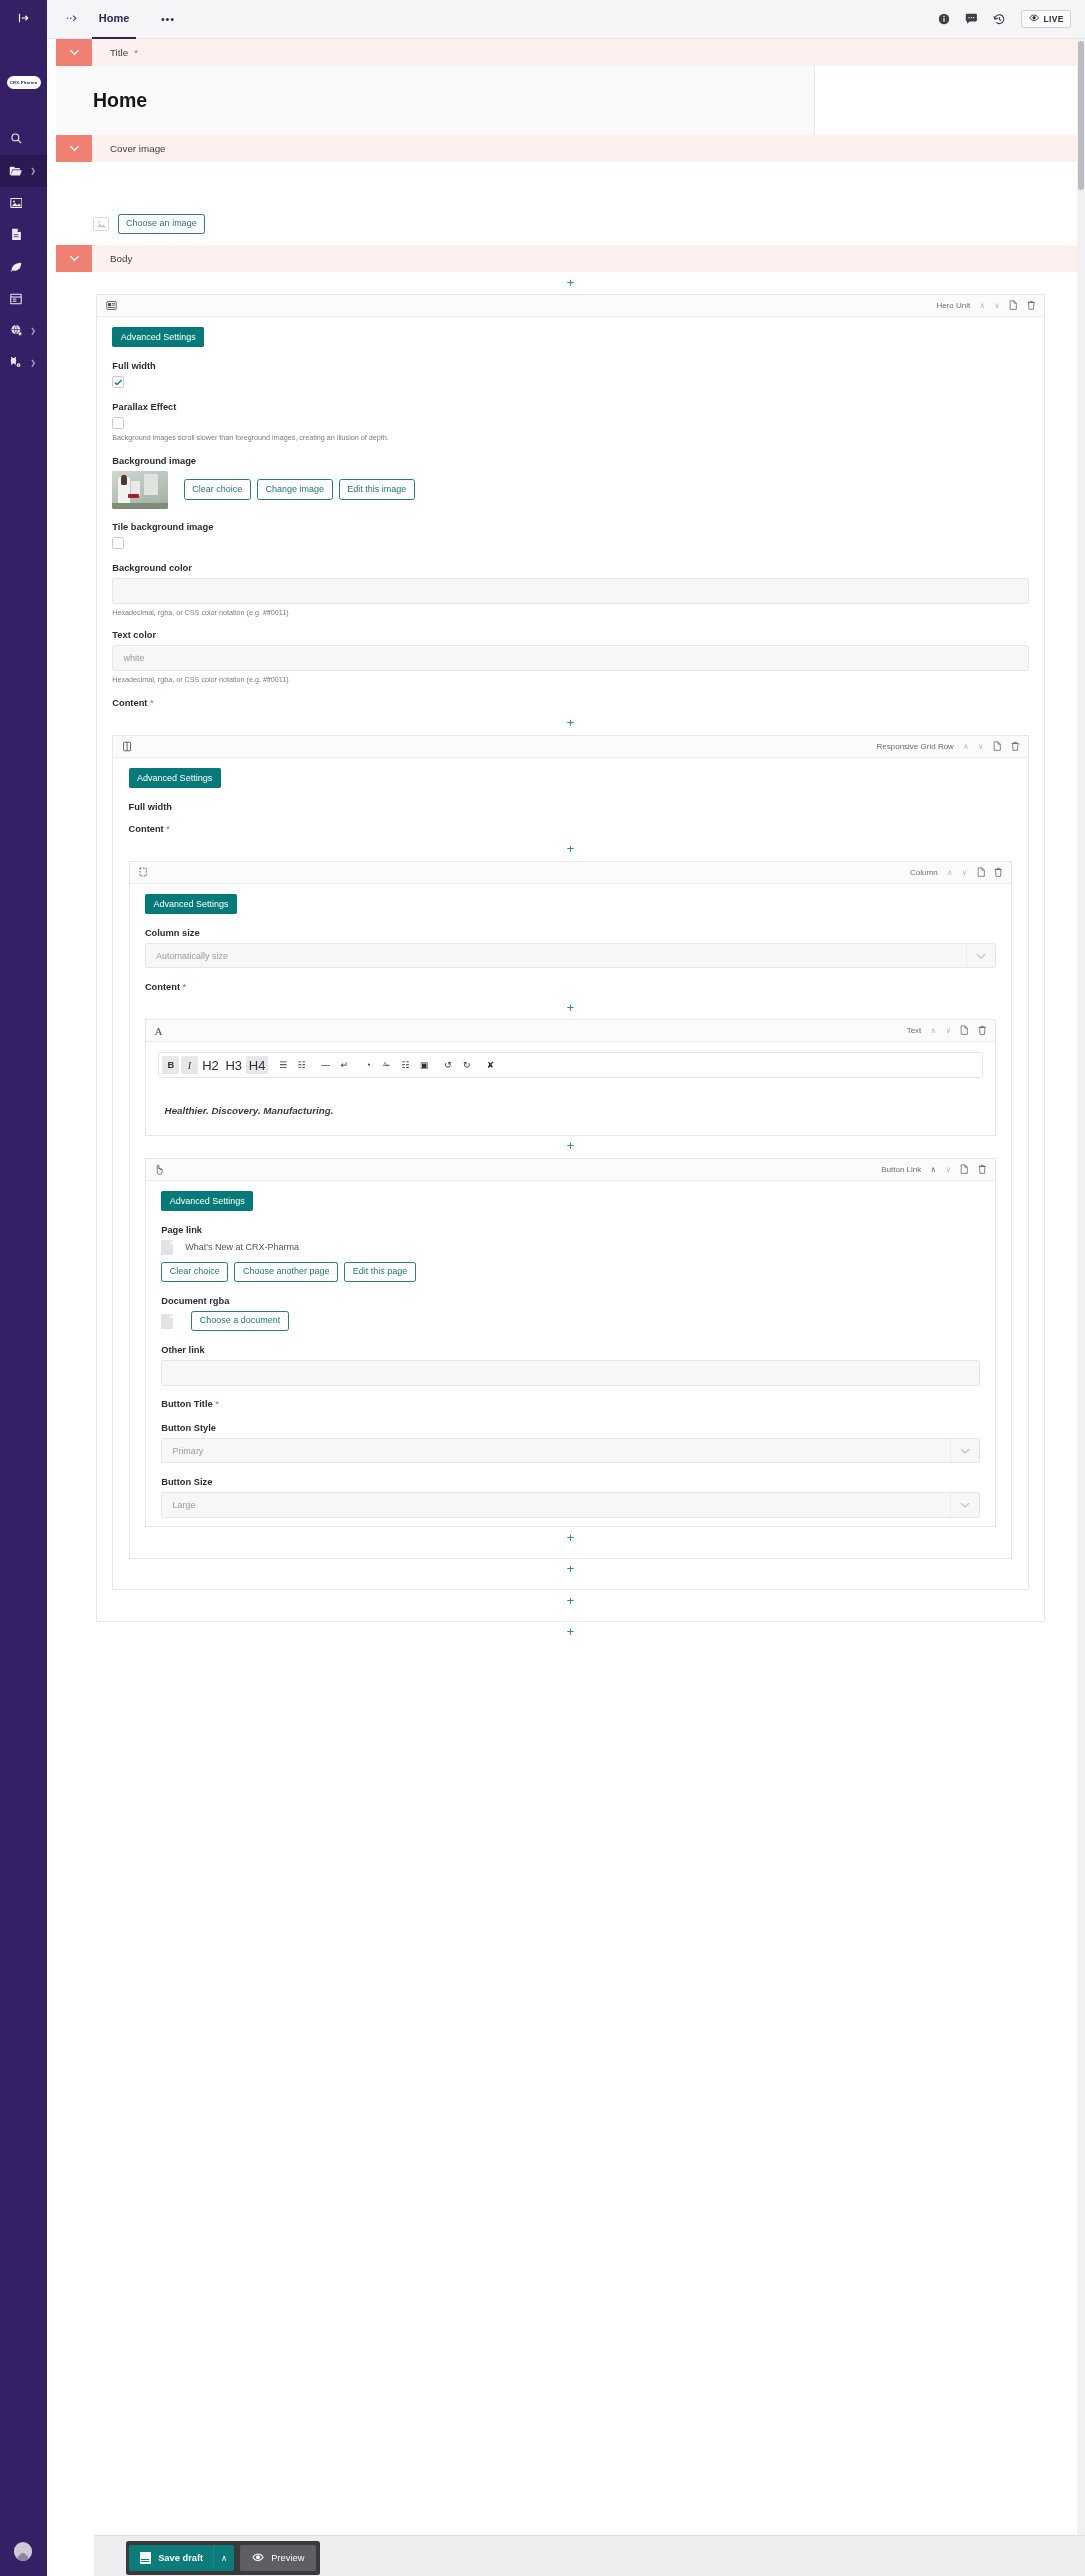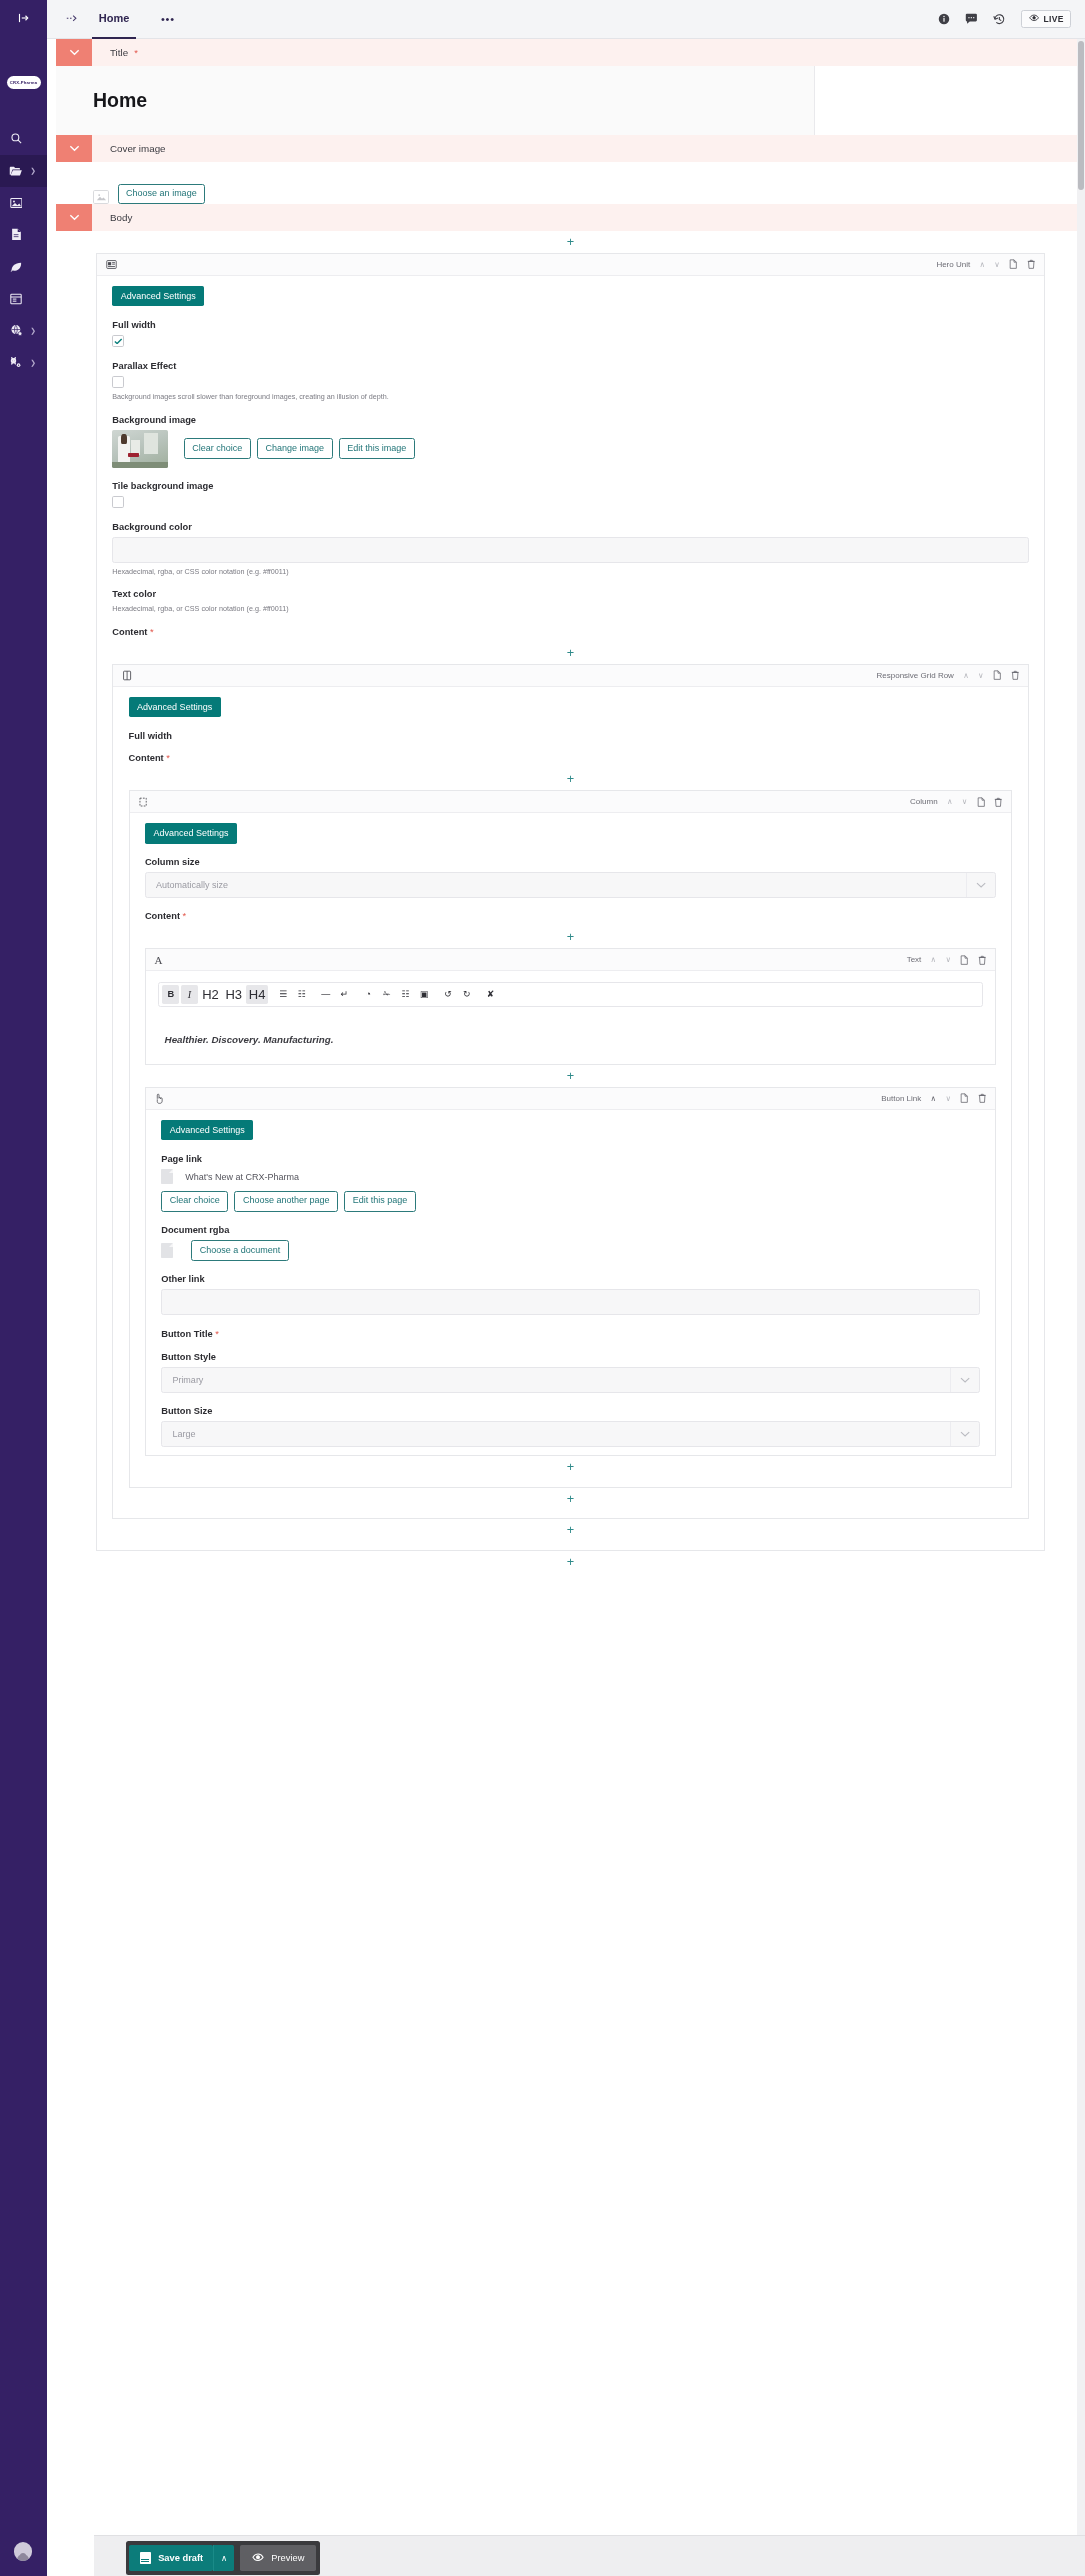--- a/index.html
+++ b/index.html
@@ -83,21 +83,21 @@
   .sec-label { display: flex; align-items: center; padding-left: 18px; font-size: 9.8px; color: #3b3b41; }
   .sec-req { color: #e2574c; margin-left: 6px; font-size: 9.3px; }
 
   .title-body { background: #fafafa; height: 69px; display: flex; position: relative; }
   .title-h1 { font-size: 19.5px; font-weight: bold; color: #16161a; padding: 23px 0 0 37px; }
   .title-panel {
     position: absolute; right: 7.6px; top: 0; width: 263px; height: 69px;
     background: #ffffff; border-left: 0.8px solid #e9e9ec;
   }
 
-  .cover-body { background:#ffffff; height: 42px; display:flex; align-items:flex-end; padding-left: 37px; gap:8.5px; }
+  .cover-body { background:#ffffff; height: 42px; display:flex; align-items:center; padding-left: 37px; gap:8.5px;margin-top:41px; }
   .img-thumb-sm {
     width: 16px; height: 14.4px; border: 0.8px solid #d9dadd; border-radius: 1.7px;
     display:flex; align-items:center; justify-content:center; color:#c6c7cb;
   }
   .btn-outline {
     border: 0.8px solid #2c7a7b; color: #227578; background: #fff;
     border-radius: 2.5px; font-size: 9px; padding: 3.4px 7.6px;
     font-family: "Liberation Sans", sans-serif; line-height: 1.3; white-space: nowrap;
   }
 
@@ -492,20 +492,21 @@
             </div>
 
             <div class="fld-label">Tile background image</div>
             <div class="checkbox"></div>
 
             <div class="fld-label">Background color</div>
             <div class="textinput"></div>
             <div class="fld-help">Hexadecimal, rgba, or CSS color notation (e.g. #ff0011)</div>
 
             <div class="fld-label">Text color</div>
+            <div class="textinput">white</div>
             <div class="fld-help">Hexadecimal, rgba, or CSS color notation (e.g. #ff0011)</div>
 
             <div class="fld-label">
               <span>Content</span>
               <span class="req">*</span>
             </div>
 
             <div class="addrow">
               <span class="plus">+</span>
             </div>

